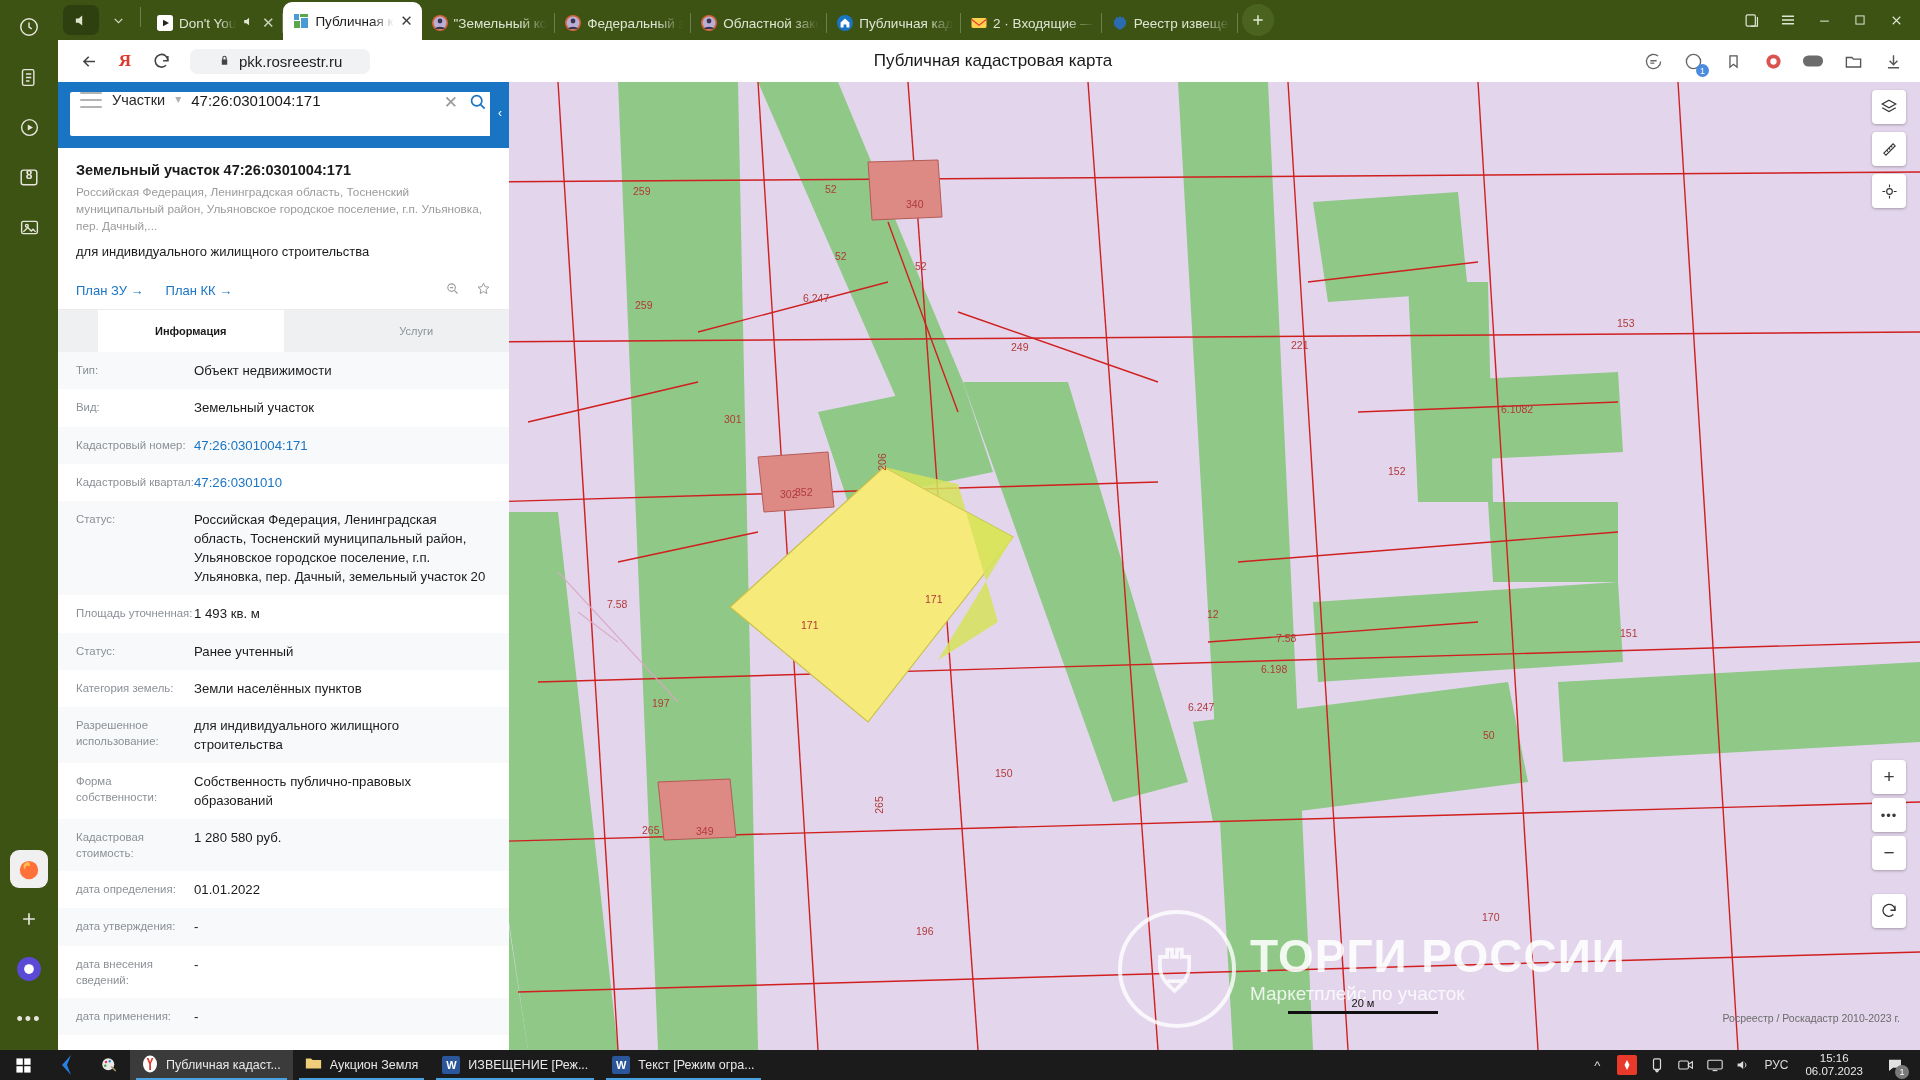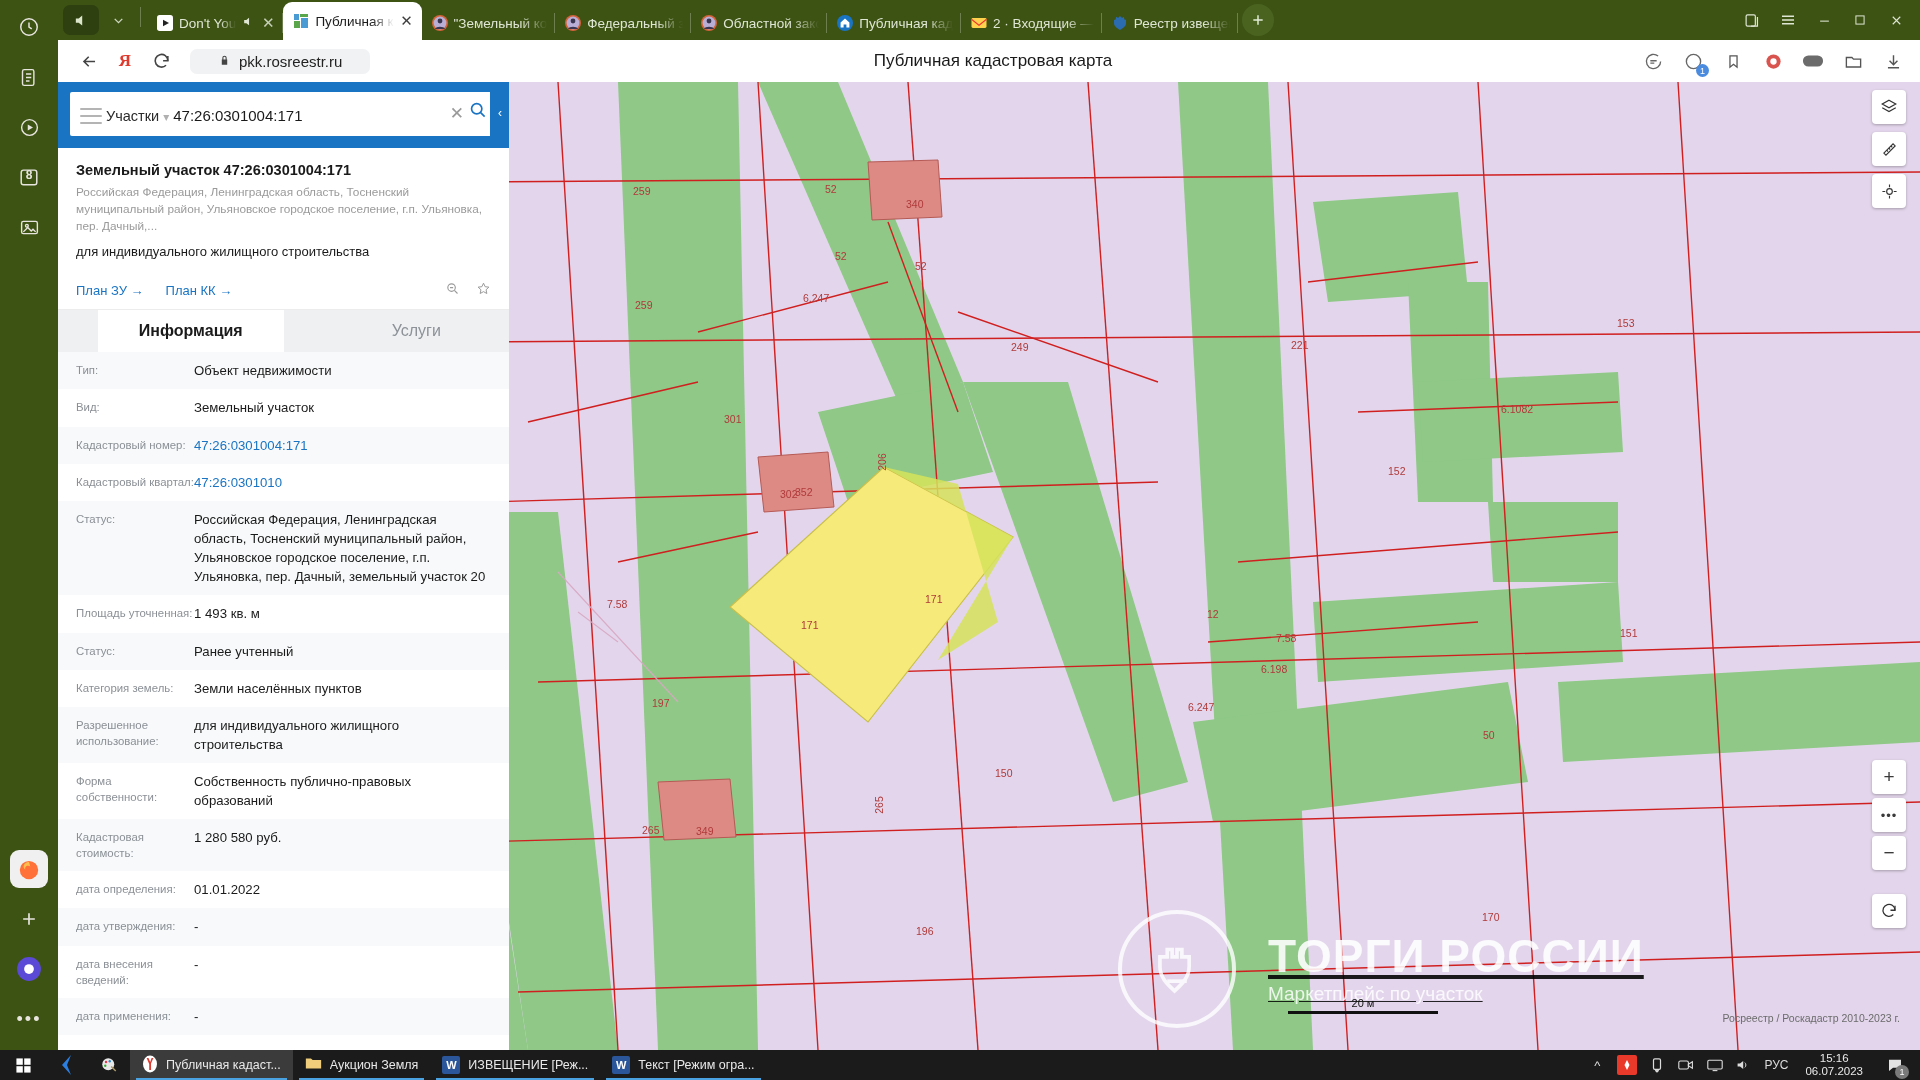--- a/index.html
+++ b/index.html
@@ -98,22 +98,22 @@
   .viewport { position:absolute; left:0; top:82px; width:1862px; height:968px; overflow:hidden; background:#e3d6ec; }
   .mapcanvas { position:absolute; inset:0; }
 
   
   .panel {
     position:absolute; left:0; top:82px; width:451px; height:968px;
     background:#fff; z-index:25; overflow:hidden;
   }
   .searchband { background:#1a74c4; padding:10px 12px 12px 12px; }
   .searchbox {
-    background:#fff; height:44px; display:flex; align-items:flex-end; gap:4px;
-    padding:12px 10px; border-radius:2px;
+    background:#fff; height:44px; display:flex; align-items:flex-start; gap:10px;
+    padding:0 10px; border-radius:2px;
   }
   .burger { width:22px;height:16px;display:flex;flex-direction:column;justify-content:space-between; }
   .burger i { display:block; height:2px; background:#b4b4b4; border-radius:1px; }
   .sel-lbl { font-size:14.5px; color:#2a2a2a; }
   .chev { color:#b0b0b0; font-size:12px; }
   .sinput { flex:1; border:none; outline:none; font-size:15px; color:#1a1a1a;
             font-family:"Liberation Sans", sans-serif; background:transparent; }
   .sclear { color:#9a9a9a; font-size:17px; }
   .ssearch { color:#1a74c4; font-size:18px; }
   .panel-collapse {
@@ -125,21 +125,21 @@
   .obj-head { padding:14px 18px 10px 18px; border-bottom:1px solid #ececec; }
   .obj-title { font-size:14.5px; font-weight:bold; color:#1a1a1a; }
   .obj-addr { font-size:11.8px; color:#9a9a9a; line-height:1.45; margin-top:6px; }
   .obj-use { font-size:13px; color:#1a1a1a; margin-top:9px; }
   .obj-links { display:flex; align-items:center; gap:22px; margin-top:22px; }
   .obj-links a { color:#1a74c4; font-size:13px; text-decoration:none; }
   .obj-actions { margin-left:auto; display:flex; gap:16px; color:#9a9a9a; font-size:14px; }
 
   .tabs2 { display:flex; height:42px; background:#eef0f2; }
   .tab2 { flex:1; display:flex;align-items:center;justify-content:center;
-          font-size:16px; color:#8d9298;margin-left:40px; }
+          font-size:11px; color:#8d9298;margin-left:40px; }
   .tab2.on { background:#fff; color:#1a1a1a; font-weight:bold; }
 
   .rows { overflow:hidden; }
   .row { display:flex; padding:9px 18px; font-size:12.6px; align-items:flex-start; }
   .row:nth-child(odd) { background:#f7f9fa; }
   .row .k { width:118px; flex:0 0 118px; color:#8b9096; font-size:11.4px; line-height:1.4; padding-top:2px; }
   .row .v { flex:1; color:#1b1b1b; font-size:13.2px; line-height:1.45; }
   .row .v.link { color:#1a74c4; }
 
   
@@ -151,21 +151,21 @@
   }
   .zoomgrp { position:absolute; right:14px; bottom:118px; z-index:20; }
   .zoomgrp .ctl-btn { margin-bottom:4px; }
 
   
   .scalebar { position:absolute; left:1230px; bottom:36px; z-index:18; color:#111; font-size:11px; text-align:center; width:150px; }
   .scalebar .bar { height:3px; background:#111; margin-top:2px; }
   .credits { position:absolute; right:20px; bottom:26px; z-index:18; font-size:10.5px; color:#6b6b6b; }
 
   
-  .wm { position:absolute; left:1060px; bottom:22px; z-index:16; display:flex; align-items:center; gap:32px; opacity:.88;text-decoration:underline; }
+  .wm { position:absolute; left:1060px; bottom:22px; z-index:16; display:flex; align-items:center; gap:14px; opacity:.88; }
   .wm-seal { width:118px;height:118px;border:4px solid #fff;border-radius:50%;
              display:flex;align-items:center;justify-content:center;opacity:.92; }
   .wm-text { color:#fff; }
   .wm-t1 { font-size:46px; font-weight:bold; letter-spacing:1px; line-height:1; }
   .wm-t2 { font-size:19px; margin-top:4px; opacity:.95; }
 
   
   .plabel { position:absolute; color:#b03a3a; font-size:10.5px; z-index:10; white-space:nowrap; }
 
   

